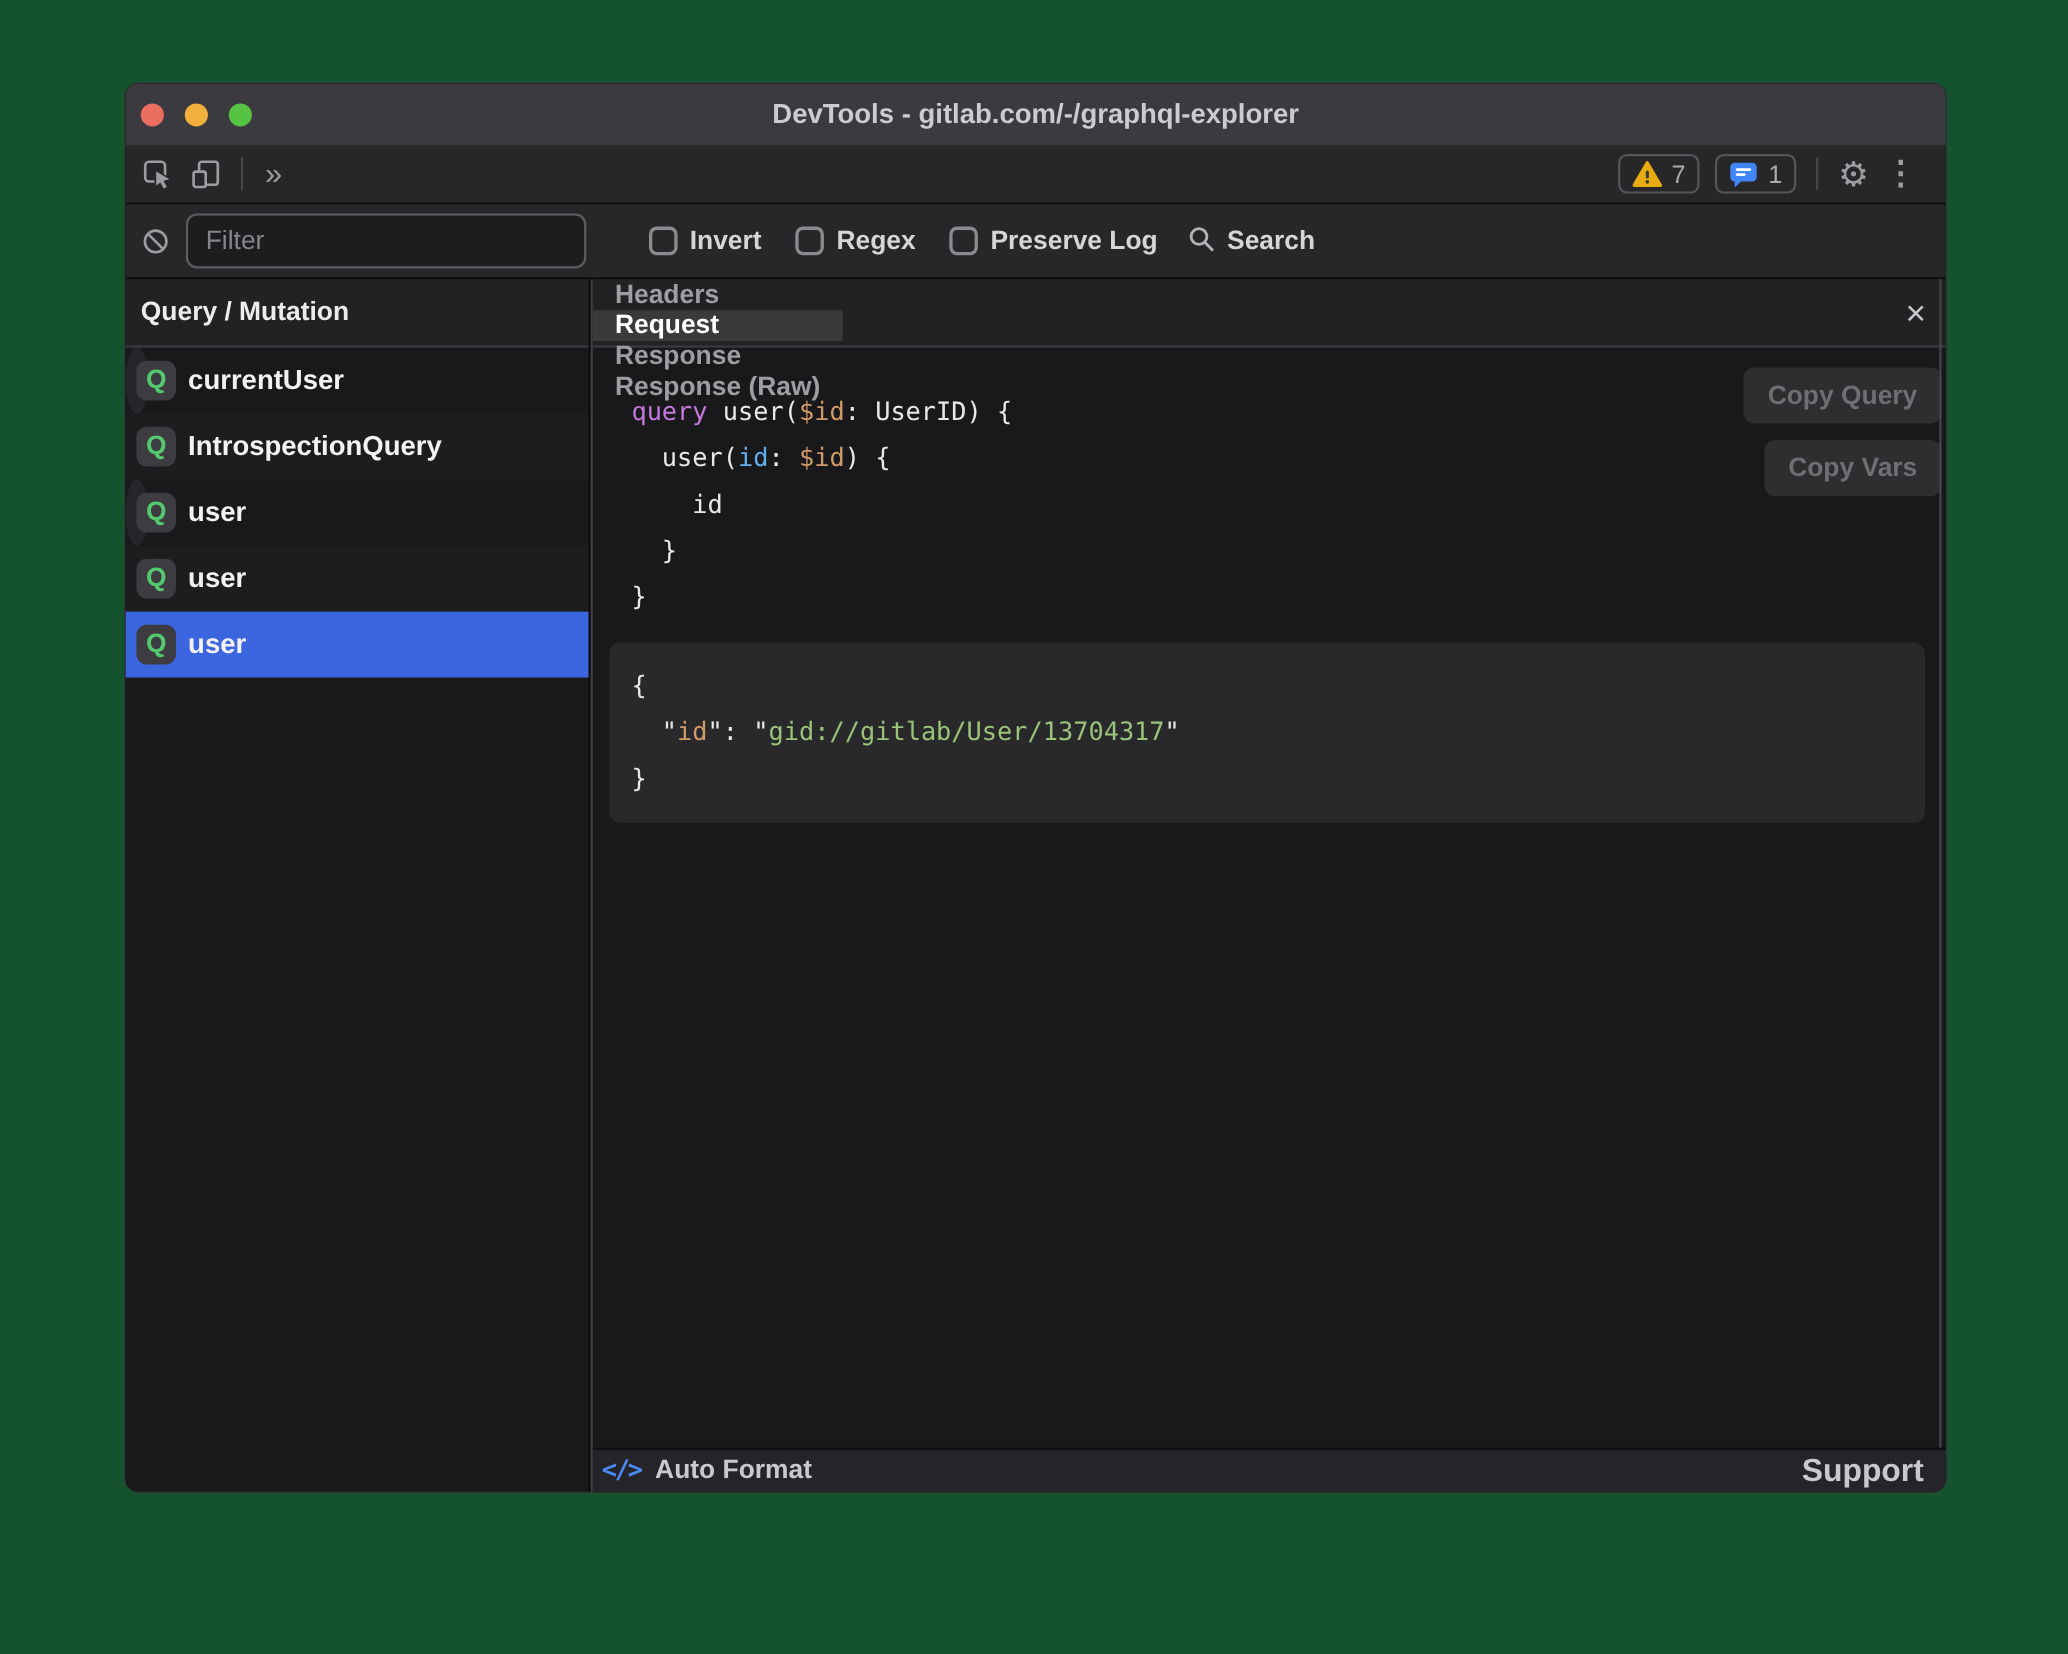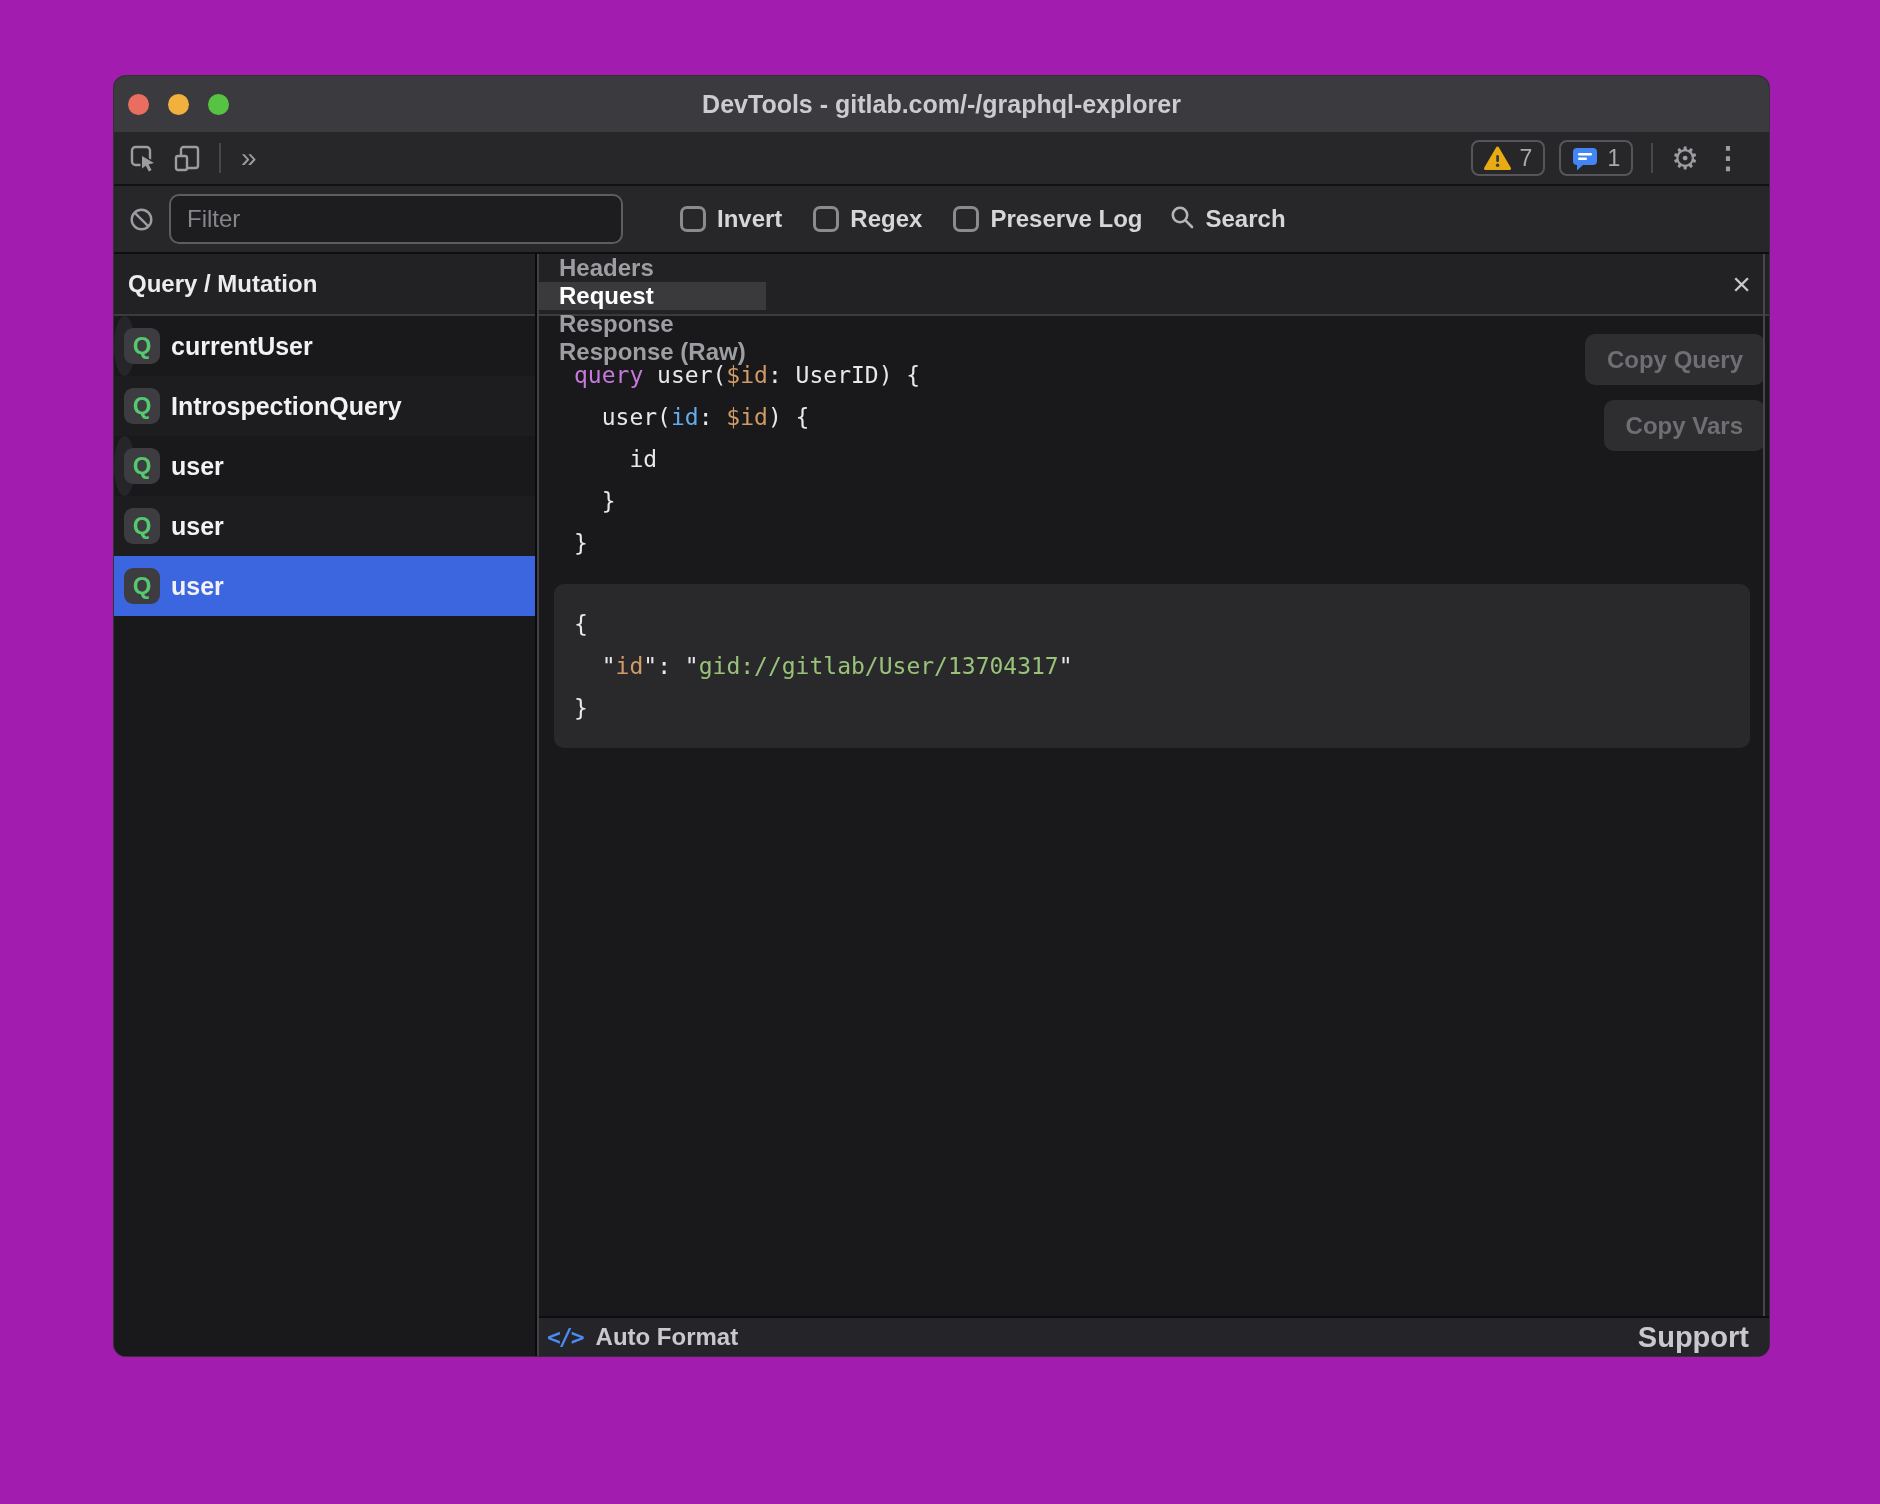--- a/index.html
+++ b/index.html
@@ -1,18 +1,18 @@
 <!DOCTYPE html>
 <html><head>
 <meta charset="utf-8">
 <style>
   * { margin:0; padding:0; box-sizing:border-box; }
   html,body { background:#000; }
   body { font-family:"Liberation Sans", sans-serif; -webkit-font-smoothing:antialiased; }
-  .stage { position:relative; width:1880px; height:1504px; background:#a21caf; overflow:hidden; }
+  .stage { position:relative; width:1880px; height:1504px; background:#14532d; overflow:hidden; }
 
   .window { position:absolute; left:114px; top:76px; width:1655px; height:1280px;
             background:#19191b; border-radius:12px; overflow:hidden;
             box-shadow:0 0 0 1px #323236; display:flex; flex-direction:column; }
 
   
   .titlebar { height:56px; flex:0 0 56px; background:#3b3a3f; position:relative;
               display:flex; align-items:center; justify-content:center; }
   .traffic { position:absolute; left:14px; top:0; height:100%; display:flex; align-items:center; gap:19px; }
   .light { width:21px; height:21px; border-radius:50%; }
@@ -36,21 +36,21 @@
                gap:9px; padding:0 11px; font-size:23px; color:#a9a9ae; }
   .badge-box svg { display:block; }
   .badge-sep { width:2px; height:30px; background:#47474b; margin:0 4px; }
   .gear { font-size:31px; color:#9c9ca1; line-height:1; }
   .kebab { font-size:30px; color:#9c9ca1; line-height:1; font-weight:700; }
 
   
   .filterbar { height:68px; flex:0 0 68px; background:#27272a; border-bottom:2px solid #0e0e10;
                display:flex; align-items:center; }
   .block-icon { margin-left:15px; display:flex; }
-  .filter-input { margin-left:15px; width:454px; height:50px; background:#1d1d20;
+  .filter-input { margin-left:15px; width:364px; height:50px; background:#1d1d20;
                   border:2px solid #5c5c61; border-radius:10px; color:#d8d8db;
                   font-size:24px; font-family:"Liberation Sans", sans-serif; padding:0 16px; outline:none; }
   .filter-input::placeholder { color:#85858a; }
   .chk-groups { display:flex; margin-left:32px; gap:31px;padding-left:25px; }
   .chk-group { display:flex; align-items:center; gap:11px; }
   .chk { width:26px; height:26px; border:3px solid #8a8a8f; border-radius:7px; background:transparent; }
   .chk-label { font-size:24px; font-weight:600; color:#d6d6d9; }
   .search-group { margin-left:27px; display:flex; align-items:center; gap:10px; }
   .search-label { font-size:24px; font-weight:600; color:#d6d6d9; }
 

